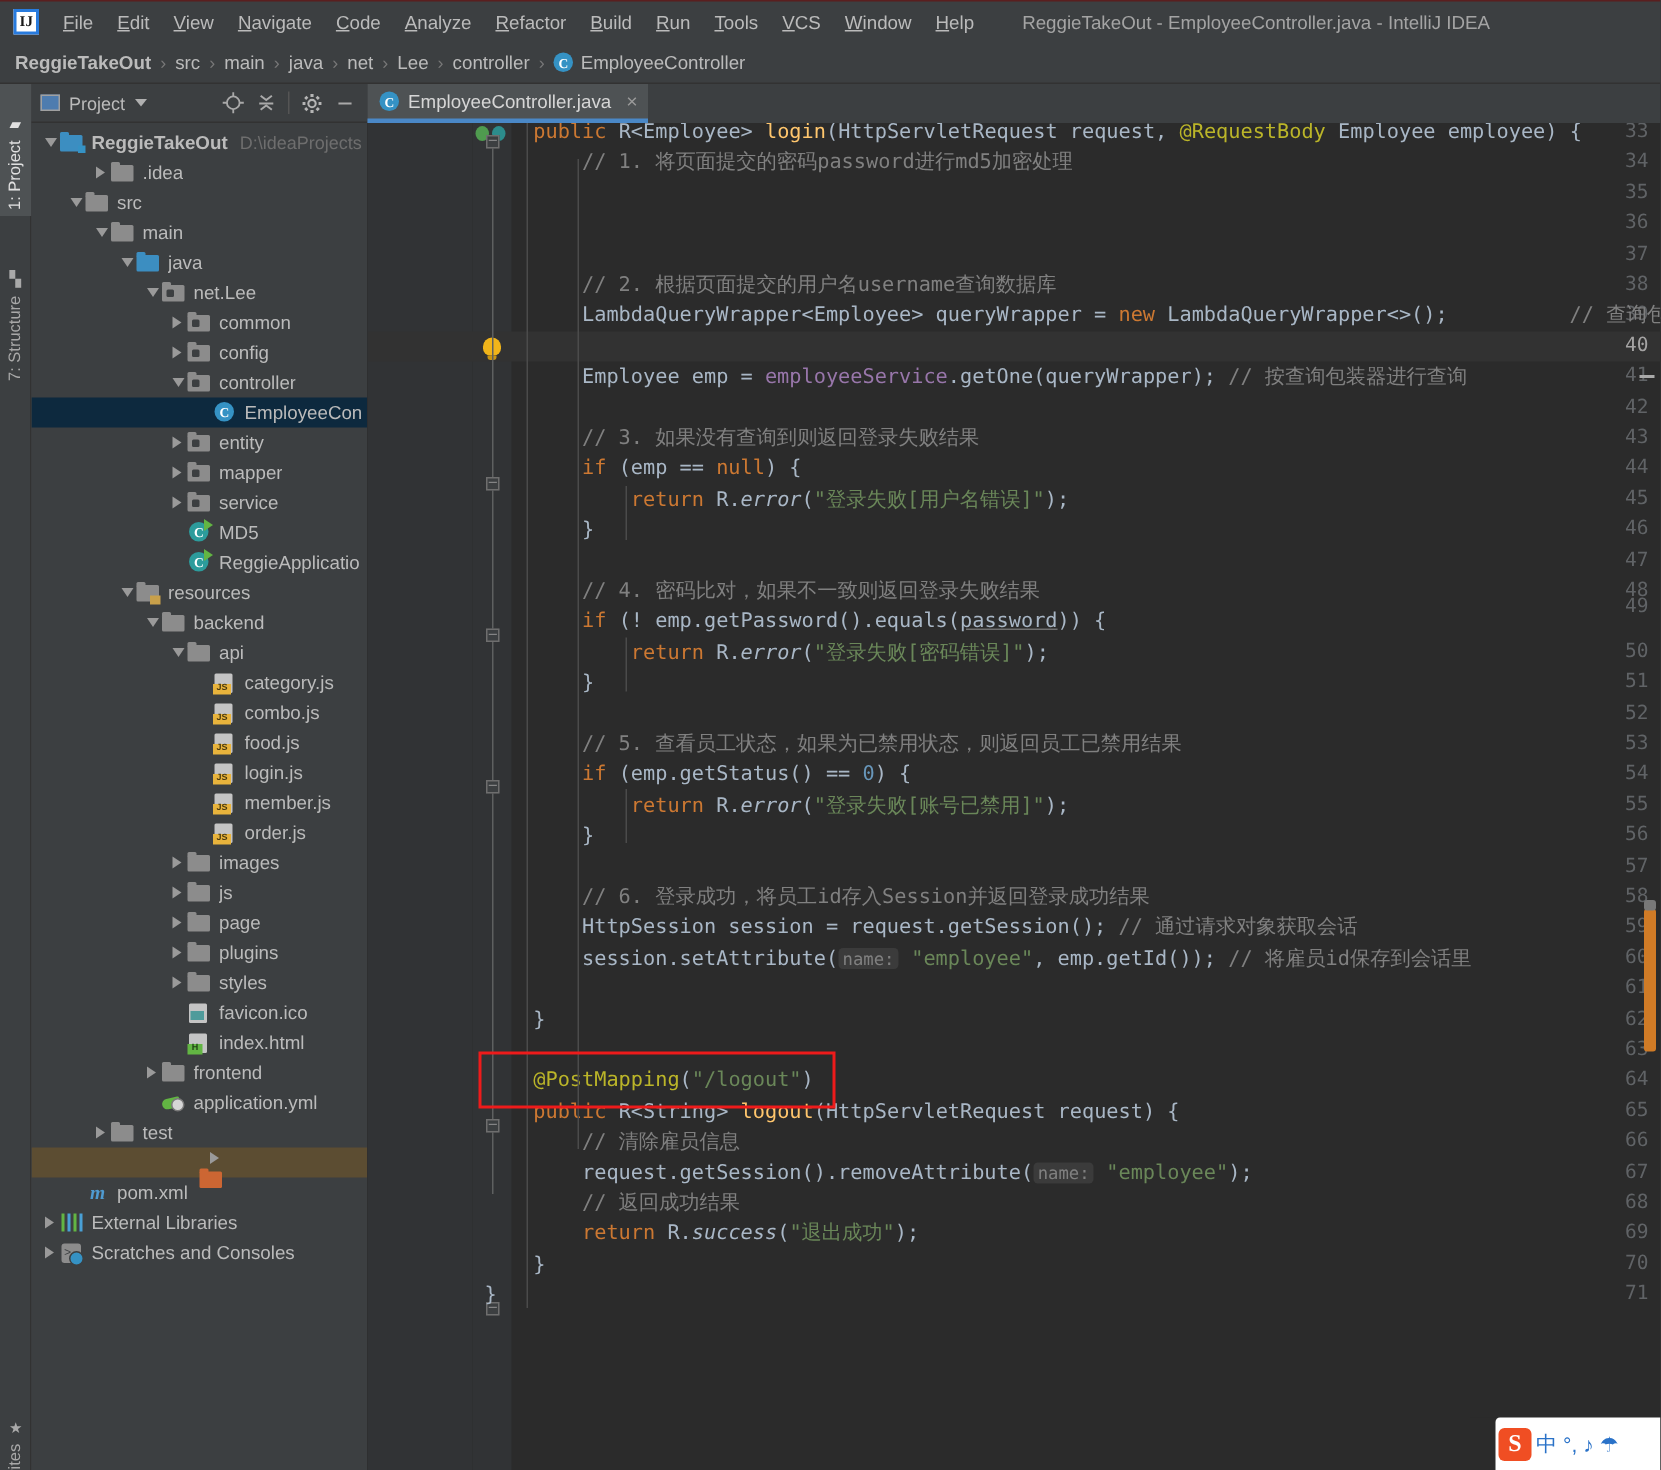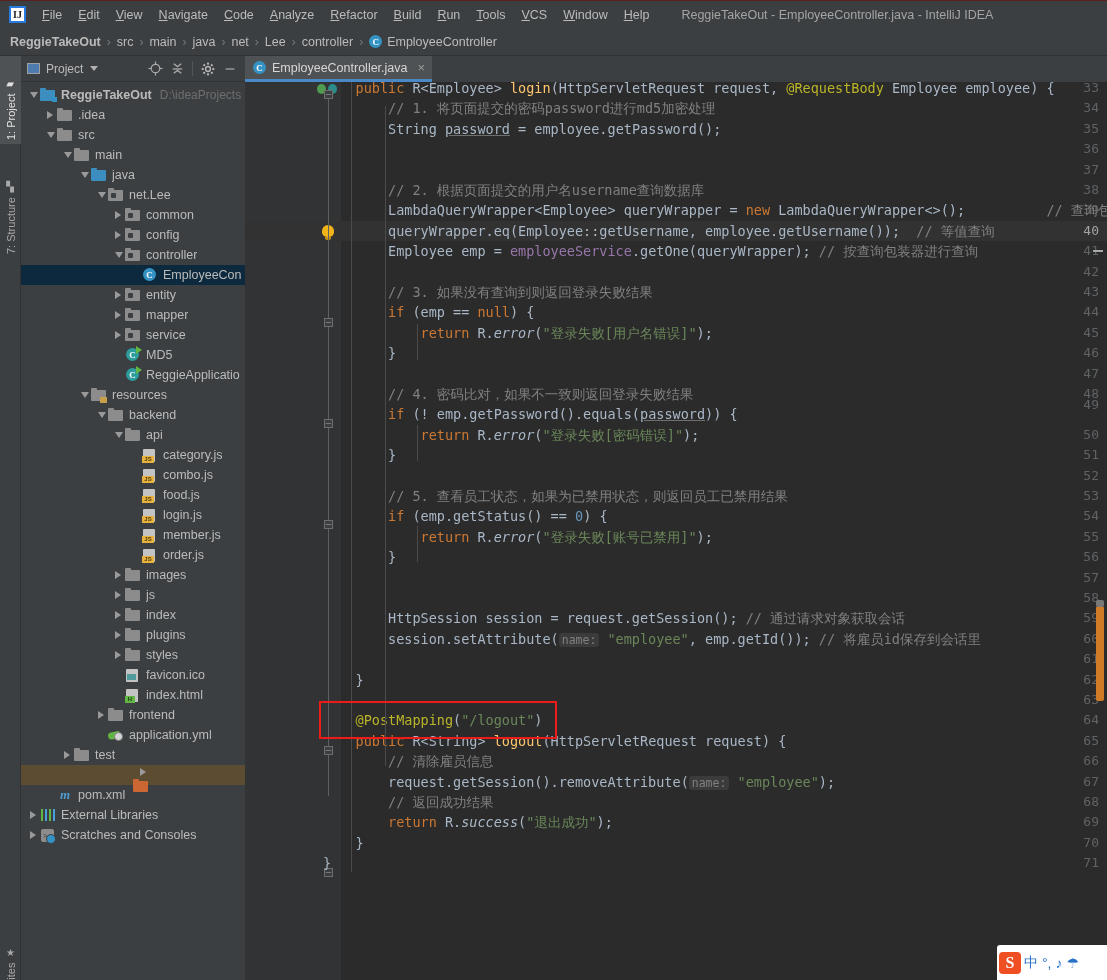--- a/index.html
+++ b/index.html
@@ -449,21 +449,21 @@
           <span class="tw">
             <span class="arrow-d"></span>
           </span>
           <span class="ic">
             <span class="f-blue"></span>
             <span class="badge-blue"></span>
           </span>
           <span class="lbl bold">ReggieTakeOut</span>
           <span class="sublbl">D:\ideaProjects</span>
         </div>
-        <div class="trow" style="padding-left: 23px;">
+        <div class="trow" style="padding-left: 40px;">
           <span class="tw">
             <span class="arrow-r"></span>
           </span>
           <span class="ic">
             <span class="f-gray"></span>
           </span>
           <span class="lbl">.idea</span>
         </div>
         <div class="trow" style="padding-left: 23px;">
           <span class="tw">
@@ -673,21 +673,21 @@
           </span>
           <span class="lbl">js</span>
         </div>
         <div class="trow" style="padding-left: 91px;">
           <span class="tw">
             <span class="arrow-r"></span>
           </span>
           <span class="ic">
             <span class="f-gray"></span>
           </span>
-          <span class="lbl">index</span>
+          <span class="lbl">page</span>
         </div>
         <div class="trow" style="padding-left: 91px;">
           <span class="tw">
             <span class="arrow-r"></span>
           </span>
           <span class="ic">
             <span class="f-gray"></span>
           </span>
           <span class="lbl">plugins</span>
         </div>
@@ -850,42 +850,41 @@
       <div class="foldmark" style="left:79px; top:8px;">–</div>
       <div class="foldmark" style="left:79px; top:236px;">–</div>
       <div class="foldmark" style="left:79px; top:337px;">–</div>
       <div class="foldmark" style="left:79px; top:438px;">–</div>
       <div class="foldmark" style="left:79px; top:664px;">–</div>
       <div class="foldmark" style="left:79px; top:786px;">–</div>
 
       <div class="code-body" id="codebody">
           <div class="cline" style="top: -4px;">    <span class="kw">public</span> <span class="txt">R&lt;Employee&gt; </span><span class="mth">login</span><span class="txt">(HttpServletRequest request, </span><span class="ann">@RequestBody</span><span class="txt"> Employee employee) {</span></div>
           <div class="cline" style="top: 16.4px;">        <span class="cmt">// 1. 将页面提交的密码password进行md5加密处理</span></div>
-          <div class="cline" style="top: 36.8px;">        <span class="txt">String </span><span class="txt undl">password</span><span class="txt"> = employee.getPassword();</span></div>
           <div class="cline" style="top: 77.6px;"></div>
           <div class="cline" style="top: 98px;">        <span class="cmt">// 2. 根据页面提交的用户名username查询数据库</span></div>
           <div class="cline" style="top: 118.4px;">        <span class="txt">LambdaQueryWrapper&lt;Employee&gt; queryWrapper = </span><span class="kw">new</span><span class="txt"> LambdaQueryWrapper&lt;&gt;();</span>          <span class="cmt">// 查询包装器</span></div>
-          <div class="cline" style="top: 138.8px;">        <span class="txt">queryWrapper.eq(Employee::getUsername, employee.getUsername());</span>  <span class="cmt">// 等值查询</span></div>
           <div class="cline" style="top: 159.2px;">        <span class="txt">Employee emp = </span><span class="fld">employeeService</span><span class="txt">.getOne(queryWrapper); </span><span class="cmt">// 按查询包装器进行查询</span></div>
           <div class="cline" style="top: 179.6px;"></div>
           <div class="cline" style="top: 200px;">        <span class="cmt">// 3. 如果没有查询到则返回登录失败结果</span></div>
           <div class="cline" style="top: 220.4px;">        <span class="kw">if</span><span class="txt"> (emp == </span><span class="kw">null</span><span class="txt">) {</span></div>
           <div class="cline" style="top: 240.8px;">            <span class="kw">return</span><span class="txt"> R.</span><span class="txt ital">error</span><span class="txt">(</span><span class="str">"登录失败[用户名错误]"</span><span class="txt">);</span></div>
           <div class="cline" style="top: 261.2px;">        <span class="txt">}</span></div>
           <div class="cline" style="top: 281.6px;"></div>
           <div class="cline" style="top: 302px;">        <span class="cmt">// 4. 密码比对，如果不一致则返回登录失败结果</span></div>
           <div class="cline" style="top: 322.4px;">        <span class="kw">if</span><span class="txt"> (! emp.getPassword().equals(</span><span class="txt undl">password</span><span class="txt">)) {</span></div>
           <div class="cline" style="top: 342.8px;">            <span class="kw">return</span><span class="txt"> R.</span><span class="txt ital">error</span><span class="txt">(</span><span class="str">"登录失败[密码错误]"</span><span class="txt">);</span></div>
           <div class="cline" style="top: 363.2px;">        <span class="txt">}</span></div>
           <div class="cline" style="top: 383.6px;"></div>
           <div class="cline" style="top: 404px;">        <span class="cmt">// 5. 查看员工状态，如果为已禁用状态，则返回员工已禁用结果</span></div>
           <div class="cline" style="top: 424.4px;">        <span class="kw">if</span><span class="txt"> (emp.getStatus() == </span><span class="num">0</span><span class="txt">) {</span></div>
           <div class="cline" style="top: 444.8px;">            <span class="kw">return</span><span class="txt"> R.</span><span class="txt ital">error</span><span class="txt">(</span><span class="str">"登录失败[账号已禁用]"</span><span class="txt">);</span></div>
           <div class="cline" style="top: 465.2px;">        <span class="txt">}</span></div>
           <div class="cline" style="top: 485.6px;"></div>
+          <div class="cline" style="top: 506px;">        <span class="cmt">// 6. 登录成功，将员工id存入Session并返回登录成功结果</span></div>
           <div class="cline" style="top: 526.4px;">        <span class="txt">HttpSession session = request.getSession(); </span><span class="cmt">// 通过请求对象获取会话</span></div>
           <div class="cline" style="top: 546.8px;">        <span class="txt">session.setAttribute(</span><span class="hintbg">name:</span><span class="str"> "employee"</span><span class="txt">, emp.getId()); </span><span class="cmt">// 将雇员id保存到会话里</span></div>
           <div class="cline" style="top: 587.6px;">    <span class="txt">}</span></div>
           <div class="cline" style="top: 608px;"></div>
           <div class="cline" style="top: 628.4px;">    <span class="ann">@PostMapping</span><span class="txt">(</span><span class="str">"/logout"</span><span class="txt">)</span></div>
           <div class="cline" style="top: 648.8px;">    <span class="kw">public</span><span class="txt"> R&lt;String&gt; </span><span class="mth">logout</span><span class="txt">(HttpServletRequest request) {</span></div>
           <div class="cline" style="top: 669.2px;">        <span class="cmt">// 清除雇员信息</span></div>
           <div class="cline" style="top: 689.6px;">        <span class="txt">request.getSession().removeAttribute(</span><span class="hintbg">name:</span><span class="str"> "employee"</span><span class="txt">);</span></div>
           <div class="cline" style="top: 710px;">        <span class="cmt">// 返回成功结果</span></div>
           <div class="cline" style="top: 730.4px;">        <span class="kw">return</span><span class="txt"> R.</span><span class="txt ital">success</span><span class="txt">(</span><span class="str">"退出成功"</span><span class="txt">);</span></div>

